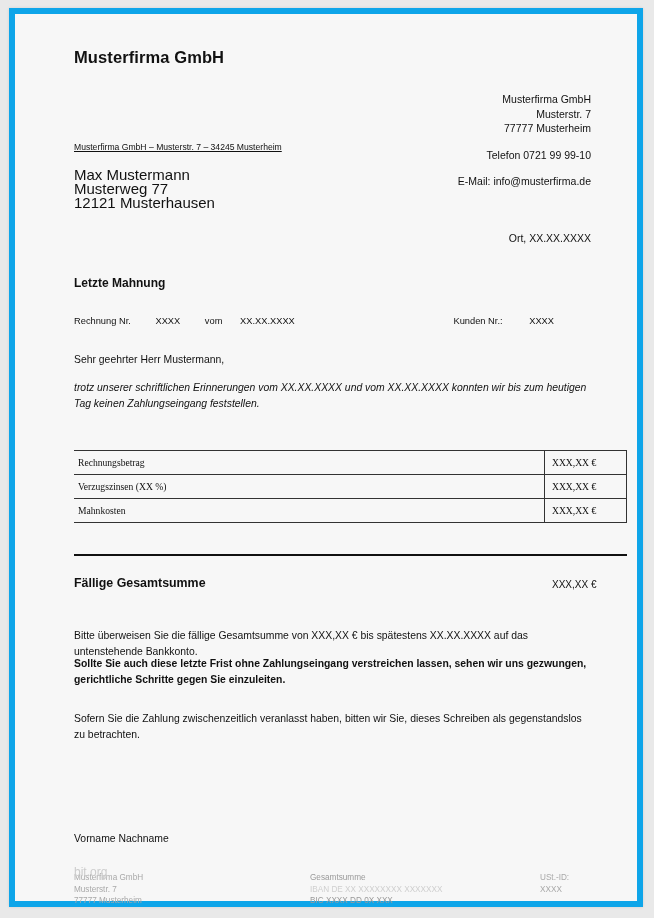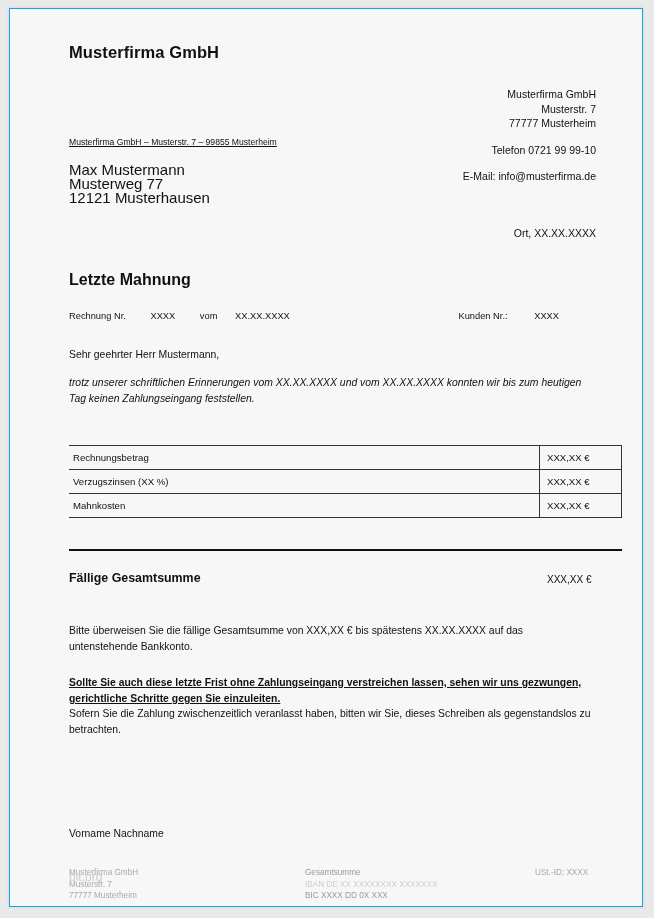--- a/index.html
+++ b/index.html
@@ -13,21 +13,21 @@
     overflow: hidden;
     font-family: "Liberation Sans", sans-serif;
   }
   .page {
     position: absolute;
     left: 9px;
     top: 8px;
     width: 634px;
     height: 899px;
     background: #f7f7f7;
-    border: 1px solid #0ea5e9;
+    border: 6px solid #0ea5e9;
     box-sizing: border-box;
     box-shadow: 0 0 3px rgba(0,0,0,0.10);
   }
   .inner {
     position: absolute;
     left: 50px;
     top: 22px;
     right: 38px;
     bottom: 10px;
   }
@@ -76,21 +76,21 @@
     position: absolute;
     right: 8px;
     top: 196px;
     font-size: 10.5px;
     color: #111;
   }
   .subject {
     position: absolute;
     left: 9px;
     top: 240px;
-    font-size: 16px;
+    font-size: 12px;
     font-weight: bold;
     color: #111;
   }
   .ref-row {
     position: absolute;
     left: 9px;
     top: 280px;
     right: 8px;
     font-size: 9.3px;
     color: #111;
@@ -122,20 +122,21 @@
     top: 414px;
     width: 553px;
     border-collapse: collapse;
     font-size: 9.6px;
     color: #111;
   }
   .items-table td {
     border-bottom: 1px solid #333;
     padding: 6px 4px 6px 4px;
     vertical-align: bottom;
+    font-family: Liberation Serif, serif;
   }
   .items-table tr:first-child td { border-top: 1px solid #333; }
   .items-table td.amount {
     border-left: 1px solid #333;
     border-right: 1px solid #333;
     width: 70px;
     text-align: left;
     padding-left: 7px;
   }
   .thick-rule {
@@ -155,21 +156,21 @@
     color: #111;
   }
   .total-value {
     position: absolute;
     left: 487px;
     top: 543px;
     font-size: 10px;
     color: #111;
   }
   .p-pay { top: 592px; }
-  .p-warning { top: 644px; font-weight: bold; text-decoration: underline; }
+  .p-warning { top: 620px; font-weight: bold; }
   .p-void { top: 675px; }
   .p-regards { top: 741px; }
   .p-signature { top: 795px; }
   .footer {
     position: absolute;
     left: 9px;
     right: 8px;
     top: 836px;
     font-size: 8.2px;
     color: #a9a9a9;
@@ -202,21 +203,21 @@
     <div class="company-title">Musterfirma GmbH</div>
 
     <div class="sender-block">
       <div>Musterfirma GmbH</div>
       <div>Musterstr. 7</div>
       <div>77777 Musterheim</div>
       <div class="contact-line">Telefon 0721 99 99-10</div>
       <div class="contact-line2">E-Mail: info@musterfirma.de</div>
     </div>
 
-    <div class="return-address">Musterfirma GmbH – Musterstr. 7 – 99855 Musterheim</div>
+    <div class="return-address">Musterfirma GmbH – Musterstr. 7 – 34245 Musterheim</div>
 
     <div class="recipient">
       <div>Max Mustermann</div>
       <div>Musterweg 77</div>
       <div>12121 Musterhausen</div>
     </div>
 
     <div class="place-date">Ort, XX.XX.XXXX</div>
 
     <div class="subject">Letzte Mahnung</div>

